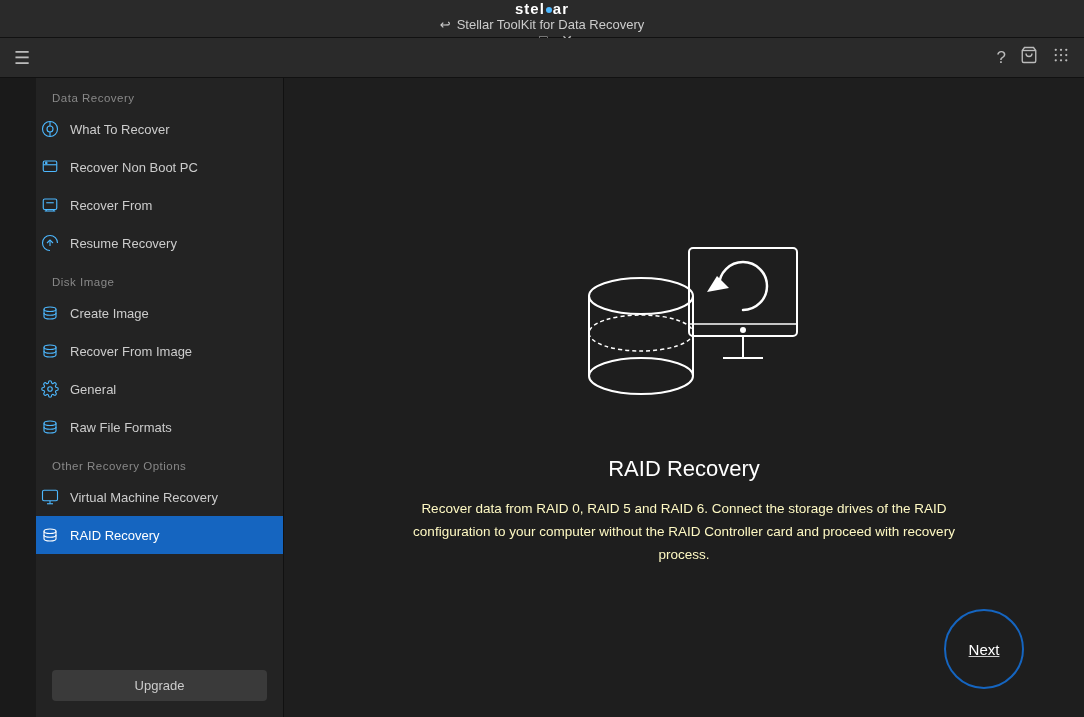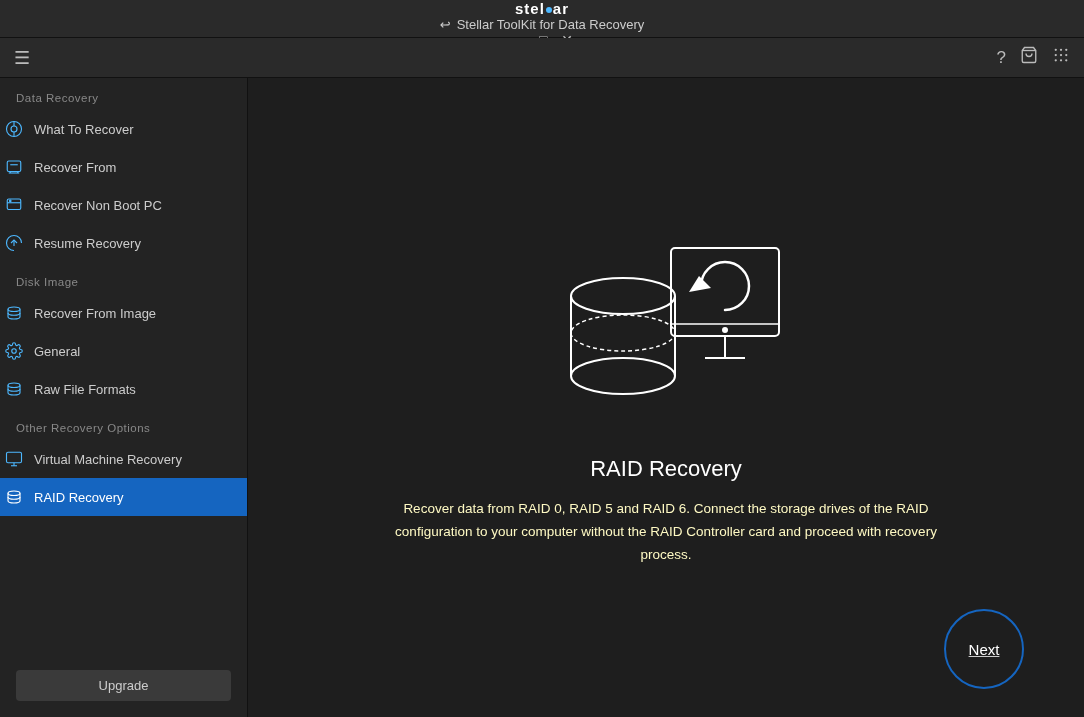--- a/index.html
+++ b/index.html
@@ -78,20 +78,21 @@
     .toolbar-left { display: flex; align-items: center; gap: 12px; }
     .toolbar-right { display: flex; align-items: center; gap: 14px; }
     .hamburger-icon { font-size: 18px; color: #bbb; cursor: pointer; }
     .toolbar-icon { color: #bbb; font-size: 17px; cursor: pointer; }
 
     
     .app-body {
       display: flex;
       flex: 1;
       overflow: hidden;
+      margin-left: 36px;
     }
 
     
     .sidebar {
       width: 248px;
       background: #232323;
       flex-shrink: 0;
       display: flex;
       flex-direction: column;
       overflow-y: auto;
@@ -259,53 +260,63 @@
           <line x1="12" y1="16" x2="12" y2="22"></line>
         </svg>
       </div>
       <span>What To Recover</span>
     </div>
 
     <div class="sidebar-item">
       <div class="item-icon">
         <svg viewBox="0 0 24 24" fill="none" stroke="#4db8ff" stroke-width="1.5">
           <rect x="3" y="4" width="18" height="14" rx="2"></rect>
+          <line x1="3" y1="9" x2="21" y2="9"></line>
+          <circle cx="7" cy="6.5" r="1"></circle>
+        </svg>
+      </div>
+      <span>Recover Non Boot PC</span>
+    </div>
+
+    <div class="sidebar-item">
+      <div class="item-icon">
+        <svg viewBox="0 0 24 24" fill="none" stroke="#4db8ff" stroke-width="1.5">
+          <rect x="3" y="4" width="18" height="14" rx="2"></rect>
           <line x1="7" y1="18" x2="7" y2="20"></line>
           <line x1="17" y1="18" x2="17" y2="20"></line>
           <line x1="5" y1="20" x2="19" y2="20"></line>
           <line x1="7" y1="9" x2="17" y2="9"></line>
         </svg>
       </div>
       <span>Recover From</span>
     </div>
 
     <div class="sidebar-item">
       <div class="item-icon">
         <svg viewBox="0 0 24 24" fill="none" stroke="#4db8ff" stroke-width="1.5">
-          <rect x="3" y="4" width="18" height="14" rx="2"></rect>
-          <line x1="3" y1="9" x2="21" y2="9"></line>
-          <circle cx="7" cy="6.5" r="1"></circle>
-        </svg>
-      </div>
-      <span>Recover Non Boot PC</span>
-    </div>
-
-    <div class="sidebar-item">
-      <div class="item-icon">
-        <svg viewBox="0 0 24 24" fill="none" stroke="#4db8ff" stroke-width="1.5">
           <path d="M12 22C6.477 22 2 17.523 2 12S6.477 2 12 2s10 4.477 10 10"></path>
           <polyline points="16 12 12 8 8 12"></polyline>
           <line x1="12" y1="8" x2="12" y2="16"></line>
         </svg>
       </div>
       <span>Resume Recovery</span>
     </div>
 
     <div class="sidebar-section-label">Disk Image</div>
 
+    <div class="sidebar-item">
+      <div class="item-icon">
+        <svg viewBox="0 0 24 24" fill="none" stroke="#4db8ff" stroke-width="1.5">
+          <ellipse cx="12" cy="7" rx="8" ry="3"></ellipse>
+          <path d="M4 7v5c0 1.657 3.582 3 8 3s8-1.343 8-3V7"></path>
+          <path d="M4 12v5c0 1.657 3.582 3 8 3s8-1.343 8-3v-5"></path>
+        </svg>
+      </div>
+      <span>Create Image</span>
+    </div>
 
     <div class="sidebar-item">
       <div class="item-icon">
         <svg viewBox="0 0 24 24" fill="none" stroke="#4db8ff" stroke-width="1.5">
           <ellipse cx="12" cy="7" rx="8" ry="3"></ellipse>
           <path d="M4 7v5c0 1.657 3.582 3 8 3s8-1.343 8-3V7"></path>
           <path d="M4 12v5c0 1.657 3.582 3 8 3s8-1.343 8-3v-5"></path>
         </svg>
       </div>
       <span>Recover From Image</span>

